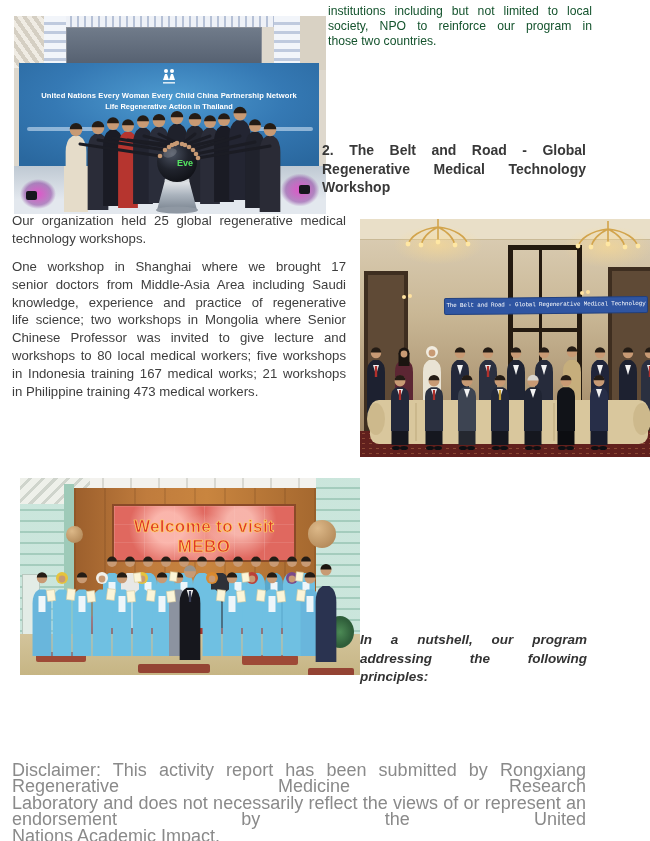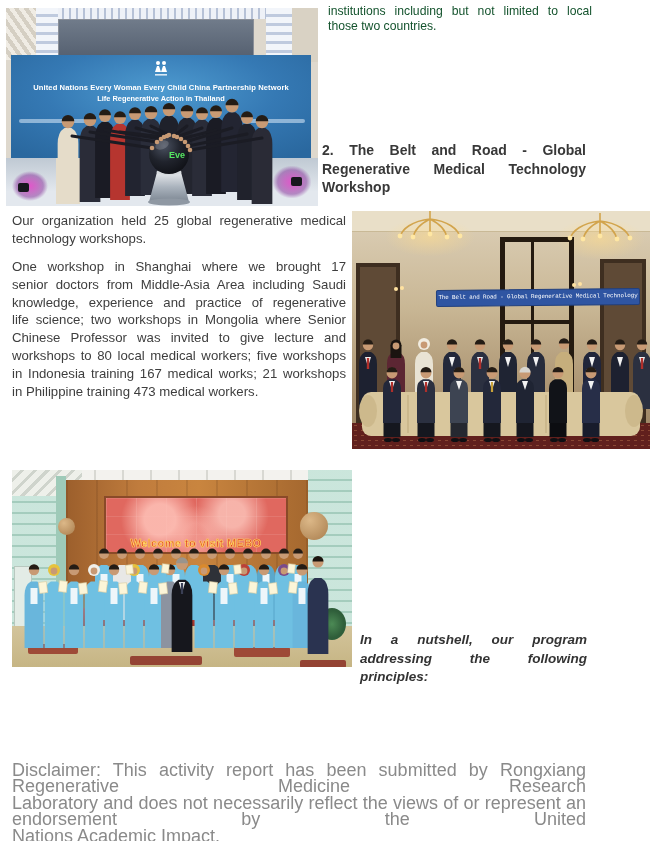--- a/index.html
+++ b/index.html
@@ -1,19 +1,19 @@
 <!DOCTYPE html>
 <html><head>
 <meta charset="utf-8">
 <style>
   html,body{margin:0;padding:0;background:#fff;}
   .page{position:relative;width:650px;height:841px;background:#ffffff;overflow:hidden;
         font-family:"Liberation Sans",sans-serif;color:#3e3e3e;}
   .layer{position:absolute;}
-  figure{position:absolute;margin:0;padding:0;overflow:hidden;}
+  figure{position:absolute;margin:8px;padding:0;overflow:hidden;}
 
   
   .tblock{position:absolute;}
   .jline{text-align:justify;text-align-last:justify;white-space:normal;}
   .jline.jlast{text-align-last:left;}
   #txt-top-right{left:322px;top:4px;width:264px;font-size:12.2px;line-height:15.1px;color:#14532d;margin-left:6px;}
   #heading{left:322px;top:141px;width:264px;font-size:14px;font-weight:700;line-height:18.6px;color:#383838;}
   #para-left-1{left:12px;top:212px;width:334px;font-size:13.2px;line-height:17.8px;}
   #para-left-2{left:12px;top:258px;width:334px;font-size:13.2px;line-height:17.8px;}
   #nutshell{left:360px;top:631px;width:227px;font-size:13.5px;font-weight:700;font-style:italic;line-height:18.6px;color:#333;}
@@ -69,21 +69,21 @@
   .p3-plant{right:6px;top:138px;width:28px;height:32px;background:radial-gradient(closest-side,#4c8a55,#2f5e3a 85%);border-radius:50%;}
   .p3-wood{left:54px;top:10px;width:242px;height:150px;
      background:linear-gradient(90deg,#9c5f2c,#c07c3d 30%,#c9853f 55%,#a5682f);}
   .p3-wood:after{content:"";position:absolute;inset:0;background:repeating-linear-gradient(90deg,rgba(60,30,10,.12) 0 2px,transparent 2px 30px);}
   .p3-screen{left:92px;top:26px;width:180px;height:54px;background-color:#e0685f;border:2px solid #8a4a28;
      background-image:radial-gradient(circle at 30% 40%,rgba(255,195,185,.85) 0 12%,transparent 30%),
        radial-gradient(circle at 70% 30%,rgba(255,205,195,.75) 0 10%,transparent 28%),
        radial-gradient(circle at 50% 72%,rgba(250,175,165,.6) 0 14%,transparent 32%),
        repeating-linear-gradient(90deg,rgba(255,255,255,.14) 0 1px,transparent 1px 30px),
        repeating-linear-gradient(180deg,rgba(255,255,255,.10) 0 1px,transparent 1px 18px);}
-  .p3-screen-text{position:absolute;left:0;right:0;bottom:3px;text-align:center;font-size:11px;font-weight:700;
+  .p3-screen-text{position:absolute;left:0;right:0;bottom:3px;text-align:center;font-size:17px;font-weight:700;
      color:#e0332b;-webkit-text-stroke:.7px #ffd95c;letter-spacing:.4px;}
   .p3-sphereL{left:46px;top:48px;width:17px;height:17px;border-radius:50%;background:radial-gradient(circle at 35% 30%,#dcb888,#a97e4e);}
   .p3-sphereR{left:288px;top:42px;width:28px;height:28px;border-radius:50%;background:radial-gradient(circle at 35% 30%,#dcb888,#a97e4e);}
   .p3-steps{left:56px;top:138px;width:234px;height:20px;background:linear-gradient(180deg,#c4473a,#9e3227);}
   .p3-floor{left:0;top:156px;right:0;bottom:0;background:linear-gradient(180deg,#d3c49b,#c6b584);}
   .p3-tile{position:absolute;border-radius:2px;opacity:.92;}
   .p3-t1{left:16px;top:174px;width:50px;height:10px;background:#9a4030;}
   .p3-t2{left:118px;top:186px;width:72px;height:9px;background:#8f3a2c;}
   .p3-t3{left:222px;top:177px;width:56px;height:10px;background:#9a4030;}
   .p3-t4{left:288px;top:190px;width:46px;height:8px;background:#8f3a2c;}
@@ -210,20 +210,21 @@
       </g>
       <g fill="#17171d">
         <rect x="12" y="175" width="11" height="9" rx="2"></rect>
           <rect x="285" y="169" width="11" height="9" rx="2"></rect>
       </g>
     </svg>
   </figure>
 
   <div id="txt-top-right" class="tblock">
       <div class="jline">institutions including but not limited to local</div>
+      <div class="jline">society, NPO to reinforce our program in</div>
       <div class="jline jlast">those two countries.</div>
     </div>
   <div id="heading" class="tblock">
       <div class="jline">2. The Belt and Road - Global</div>
       <div class="jline">Regenerative Medical Technology</div>
       <div class="jline jlast">Workshop</div>
     </div>
 
   <div id="para-left-1" class="tblock">
       <div class="jline">Our organization held 25 global regenerative medical</div>

